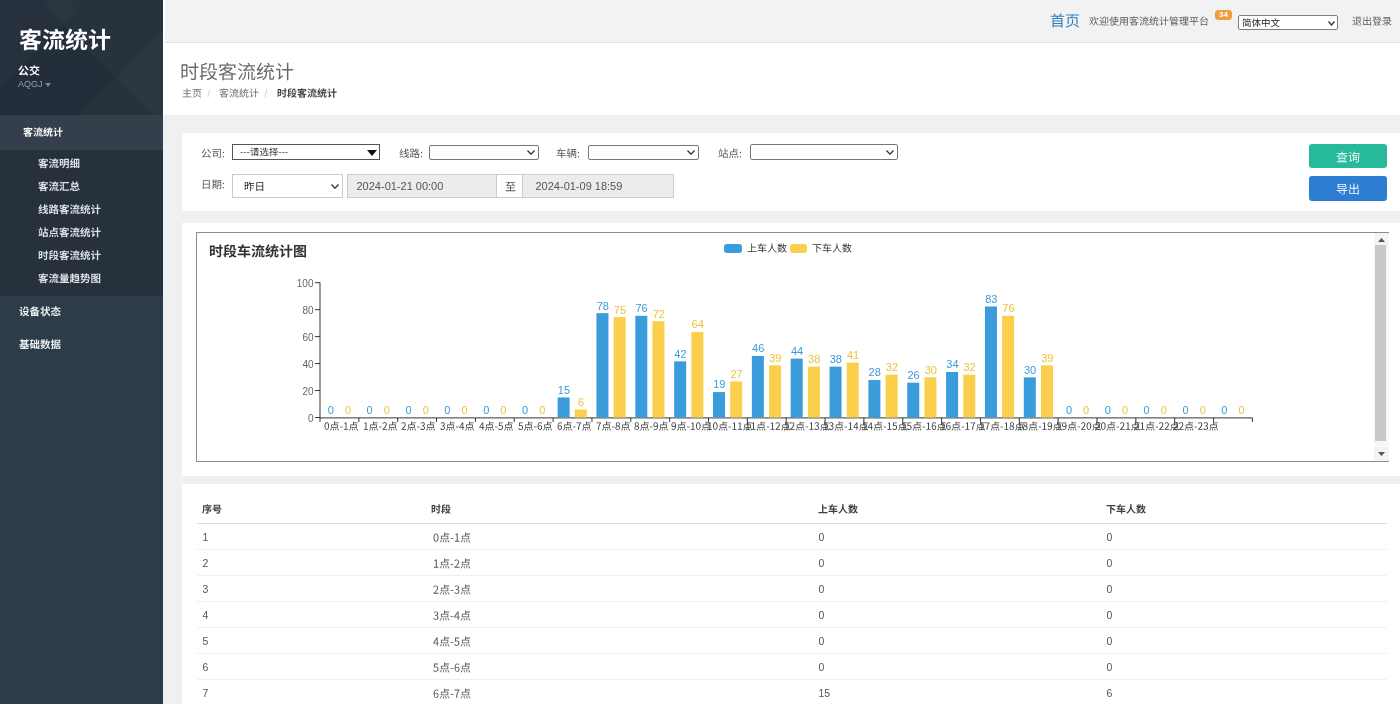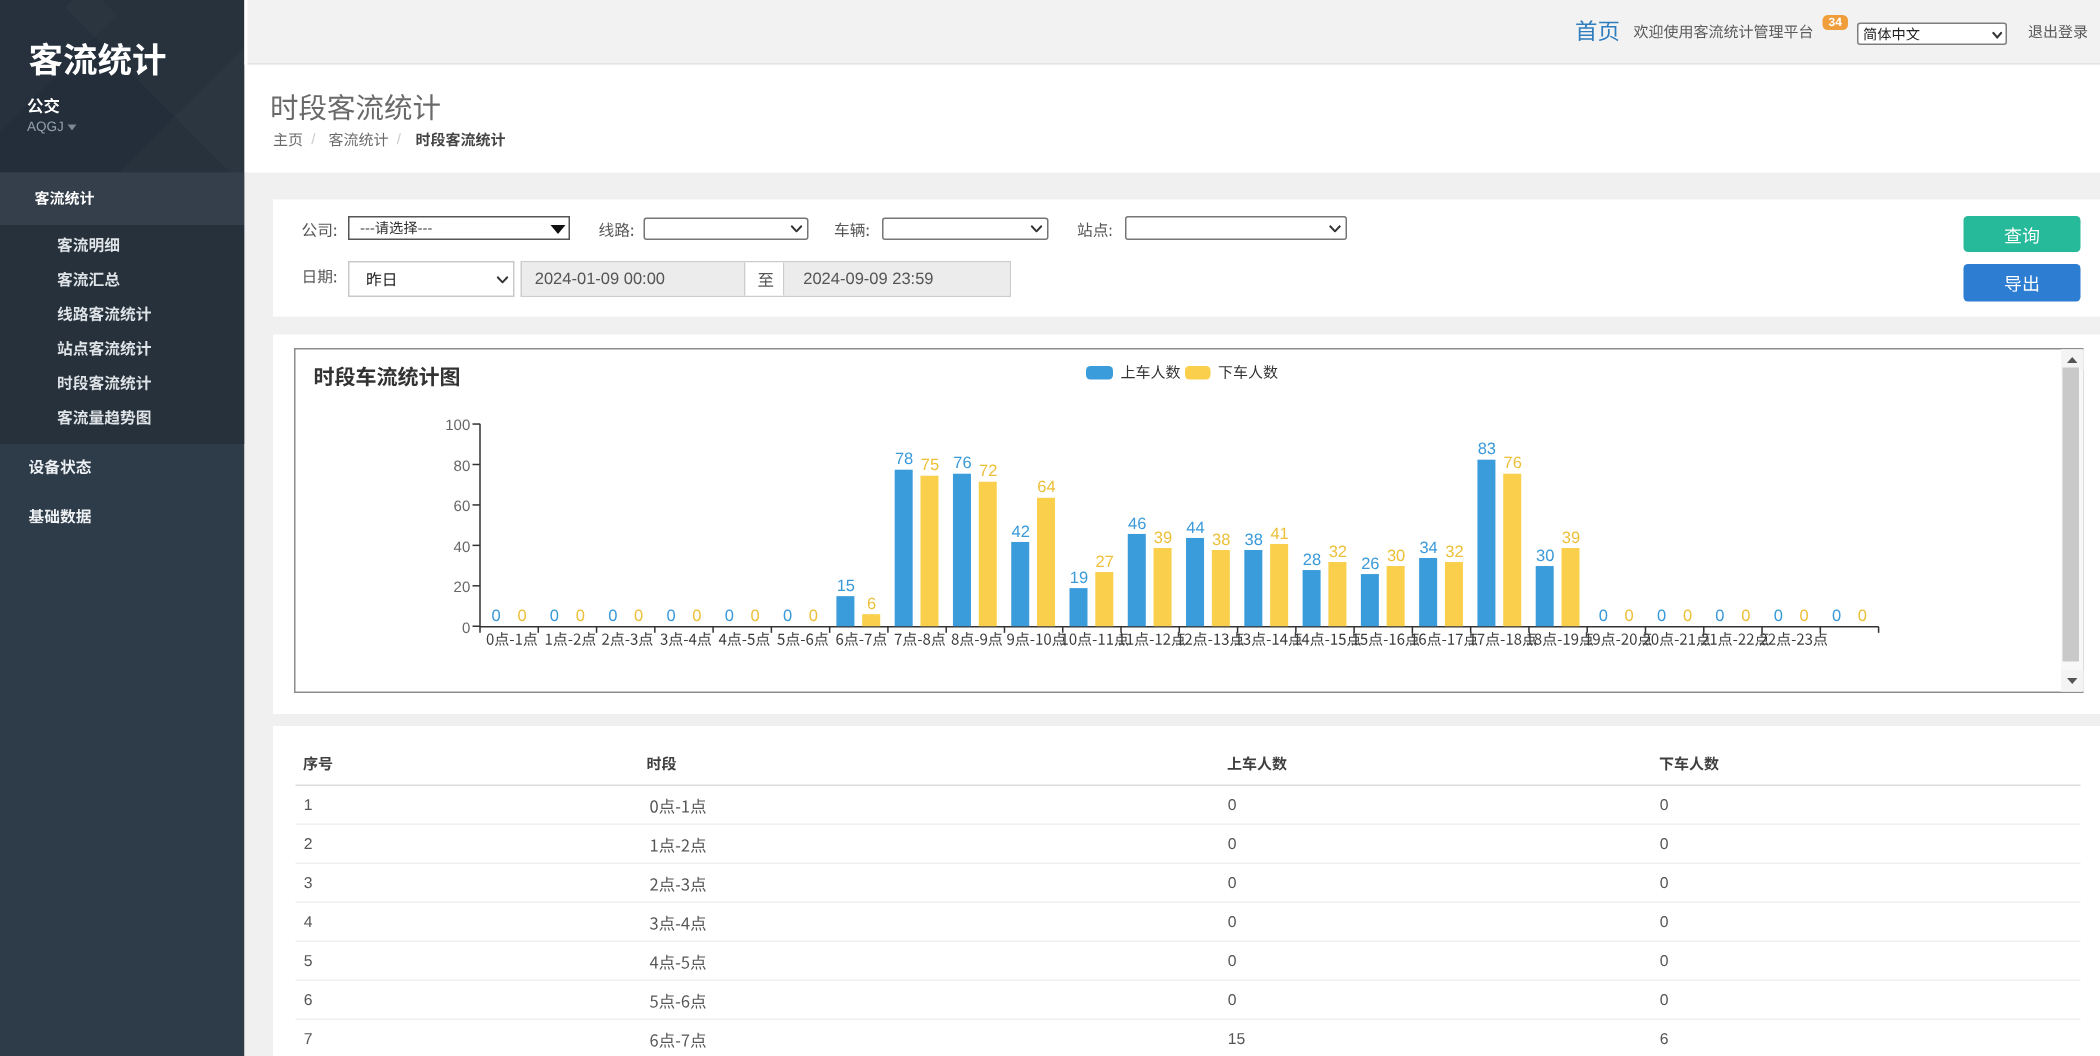--- a/index.html
+++ b/index.html
@@ -263,27 +263,27 @@
     <svg width="21.0" height="10.5" viewBox="0 -880 2000 1000" fill="#222" xmlns="http://www.w3.org/2000/svg">
       <use href="#g6628r" x="0"></use>
       <use href="#g65e5r" x="1000"></use>
     </svg>
   </div>
 <div class="abs" style="left:347px;top:174px;width:327px;height:24px;border:1px solid #ccc;background:#fff;display:flex">
     <div style="width:149px;background:#ececec;border-right:1px solid #ccc"></div>
     <div style="width:26px;background:#fff;border-right:1px solid #ccc"></div>
     <div style="flex:1;background:#ececec"></div>
   </div>
-<div style="position:absolute;left:356.5px;top:180.5px;font-size:11px;color:#555;font-family:'Liberation Sans',sans-serif;line-height:11px;white-space:nowrap;">2024-01-09 00:00</div>
+<div style="position:absolute;left:356.5px;top:180.5px;font-size:11px;color:#555;font-family:'Liberation Sans',sans-serif;line-height:11px;white-space:nowrap;">2024-01-21 00:00</div>
 <div style="position:absolute;left:505px;top:180.9px;">
     <svg width="11.0" height="11" viewBox="0 -880 1000 1000" fill="#555" xmlns="http://www.w3.org/2000/svg">
       <use href="#g81f3r" x="0"></use>
     </svg>
   </div>
-<div style="position:absolute;left:535.5px;top:180.5px;font-size:11px;color:#555;font-family:'Liberation Sans',sans-serif;line-height:11px;white-space:nowrap;">2024-09-09 23:59</div>
+<div style="position:absolute;left:535.5px;top:180.5px;font-size:11px;color:#555;font-family:'Liberation Sans',sans-serif;line-height:11px;white-space:nowrap;">2024-01-09 18:59</div>
 <div class="abs" style="left:1309px;top:144px;width:78px;height:24px;background:#26b99a;border-radius:3px"></div>
 <div style="position:absolute;left:1335.5px;top:150.7px;">
     <svg width="24.0" height="12" viewBox="0 -880 2000 1000" fill="#fff" xmlns="http://www.w3.org/2000/svg">
       <use href="#g67e5r" x="0"></use>
       <use href="#g8be2r" x="1000"></use>
     </svg>
   </div>
 <div class="abs" style="left:1309px;top:176px;width:78px;height:25px;background:#2d7dd2;border-radius:3px"></div>
 <div style="position:absolute;left:1335.5px;top:183px;">
     <svg width="24.0" height="12" viewBox="0 -880 2000 1000" fill="#fff" xmlns="http://www.w3.org/2000/svg">

